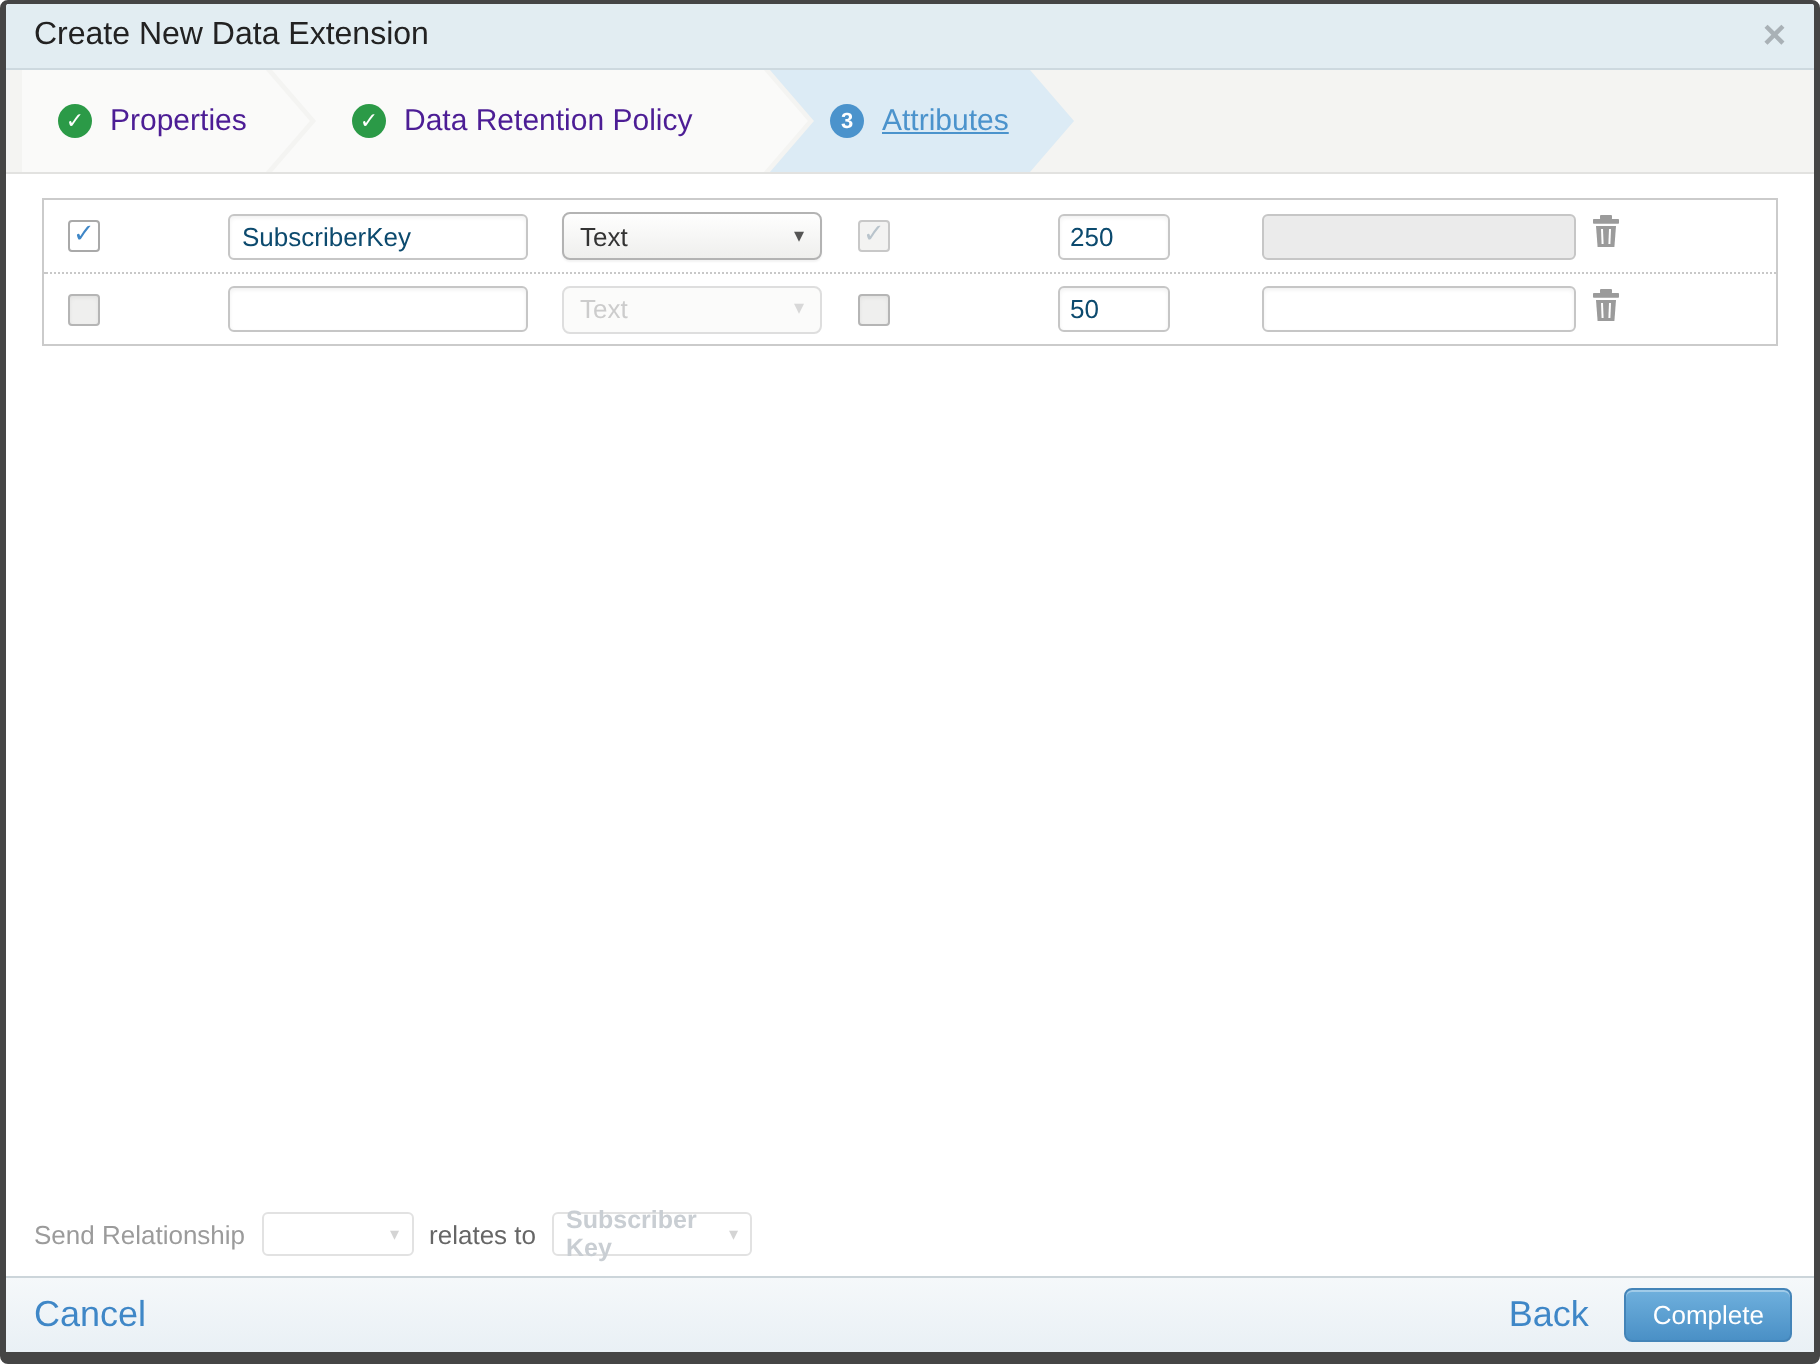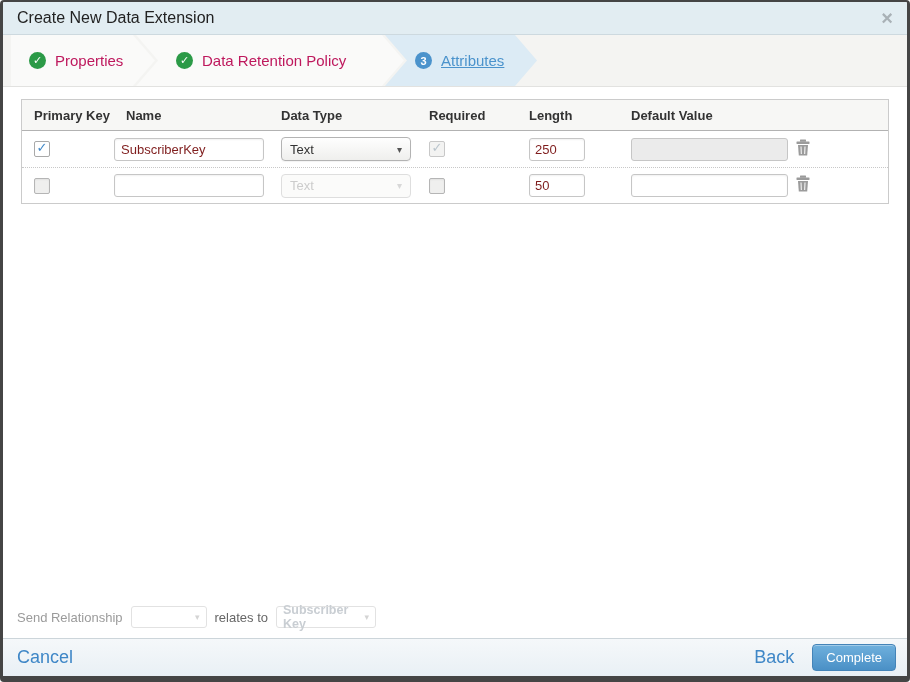--- a/index.html
+++ b/index.html
@@ -64,21 +64,21 @@
   .step-2 { width: 268px; padding-left: 40px; }
   .step-3 { width: 152px; padding-left: 30px; }
   .step-circle {
     width: 17px; height: 17px; border-radius: 50%;
     display: flex; align-items: center; justify-content: center;
     flex: 0 0 auto;
     color: #fff; font-size: 11px; font-weight: bold;
   }
   .circle-green { background: #2b9a47; }
   .circle-blue  { background: #4b93cc; }
-  .label-green { color: #be185d; }
+  .label-green { color: #4c1d95; }
   .label-blue  { color: #4b93cc; text-decoration: underline; }
 
   
   .content { flex: 1 1 auto; min-height: 0; background: #fff; display: flex; flex-direction: column; }
 
   .attr-table { margin: 12px 18px 0; border: 1px solid #cbcbcb; background: #fff; }
   .trow {
     display: grid;
     grid-template-columns: 92px 167px 148px 100px 102px 164px 1fr;
     align-items: center;
@@ -102,21 +102,21 @@
     position: relative;
   }
   .checkbox.checked::after { content: "✓"; margin-top: -3px; }
   .checkbox.unchecked-style { background: #efefee; border-color: #b5b5b5; box-shadow: inset 0 1px 2px rgba(0,0,0,0.06); }
   .checkbox.dim { background: #f3f3f2; border-color: #c8c8c8; color: #b9c4cc; }
 
   .text-input {
     height: 23px;
     border: 1px solid #c6c6c6; border-radius: 3px;
     font-family: "Liberation Sans", "DejaVu Sans", sans-serif;
-    font-size: 13px; color: #7f1d1d;
+    font-size: 13px; color: #0c4a6e;
     padding: 0 6px;
     box-shadow: inset 0 1px 2px rgba(0,0,0,0.06);
     background: #fff;
   }
   .name-input { width: 150px; }
   .length-input { width: 56px; padding: 0 5px; }
   .default-input { width: 157px; }
   .default-input.disabled { background: #ebebeb; box-shadow: none; }
 
   .select {
@@ -199,29 +199,20 @@
     <div class="step step-notched step-3 step-active">
       <span class="step-circle circle-blue">3</span>
       <span class="label-blue">Attributes</span>
     </div>
   </div>
 
   <div class="content">
 
     <div class="attr-table">
 
-      <div class="trow thead">
-        <div class="pad-l">Primary Key</div>
-        <div class="pad-l">Name</div>
-        <div>Data Type</div>
-        <div>Required</div>
-        <div>Length</div>
-        <div>Default Value</div>
-        <div></div>
-      </div>
 
       <div class="trow tr-1">
         <div class="pad-l">
           <div class="checkbox checked"></div>
         </div>
         <div>
           <input class="text-input name-input" value="SubscriberKey" style="">
         </div>
         <div>
           <div class="select">

